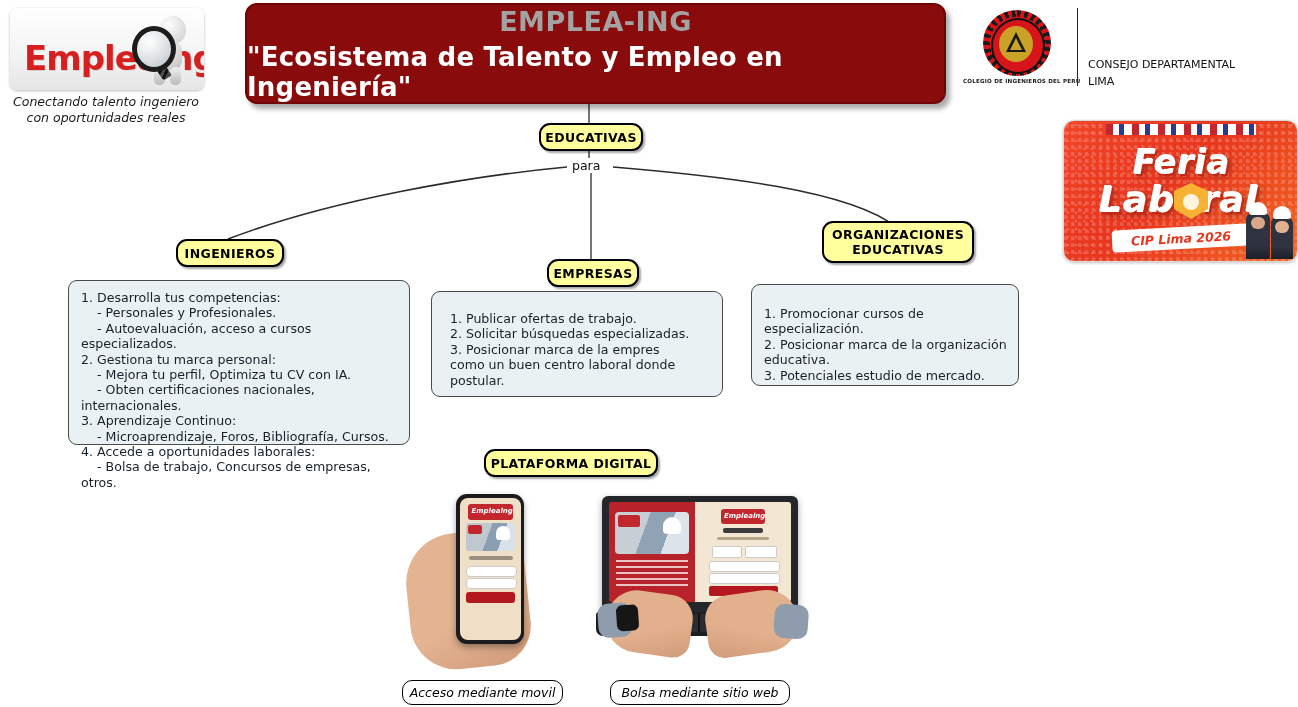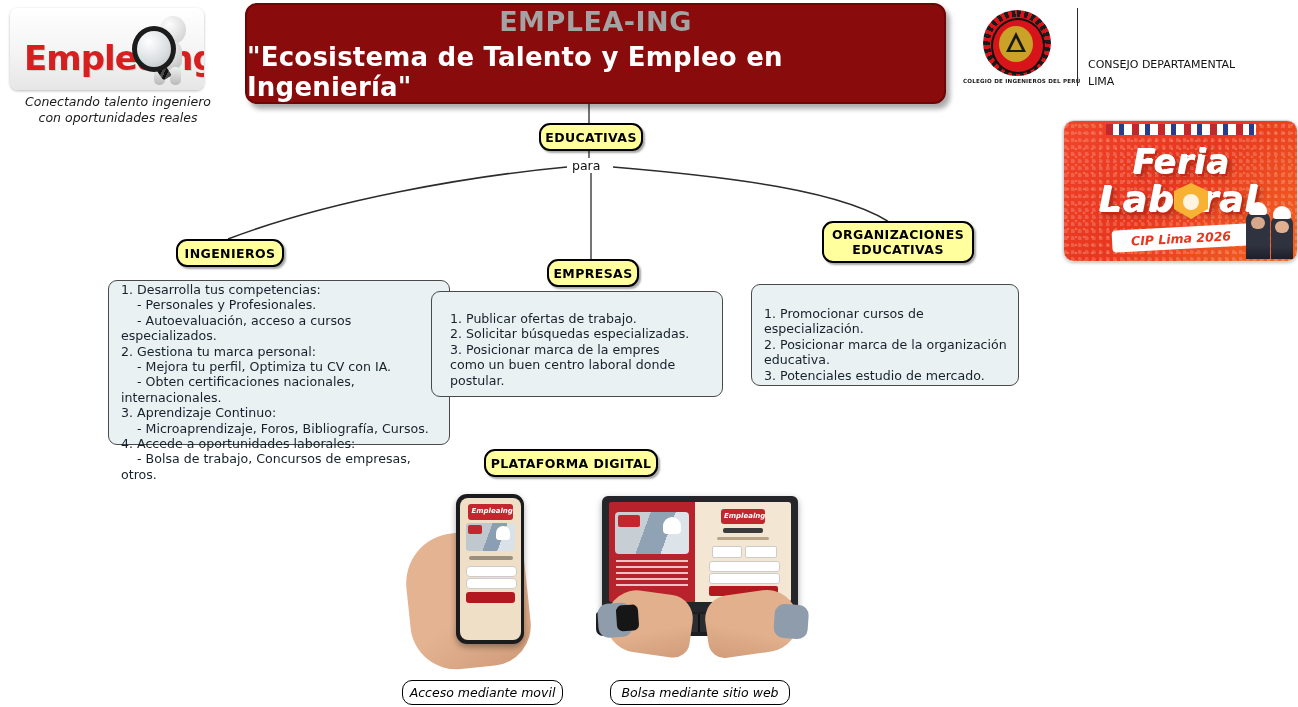--- a/index.html
+++ b/index.html
@@ -40,21 +40,21 @@
   #mascot .lens{position:absolute;left:6px;top:14px;width:34px;height:36px;
      border:5px solid #1c1c1c;border-radius:50%;
      background:radial-gradient(circle at 35% 30%,#ffffff,#d9dde0 60%,#b6bcc0);}
   #mascot .handle{position:absolute;left:30px;top:44px;width:10px;height:24px;
      background:repeating-linear-gradient(150deg,#111 0 3px,#4a4a4a 3px 6px);
      border-radius:3px;transform:rotate(-34deg);}
   #hat{position:absolute;left:144px;top:30px;width:22px;height:16px;
      background:radial-gradient(circle at 40% 25%,#fff,#ddd);
      border-radius:11px 11px 3px 3px;}
   #tagline{
-    left:16px;top:94px;width:204px;text-align:center;
+    left:4px;top:94px;width:204px;text-align:center;
     font-style:italic;font-size:12.5px;line-height:16px;color:#1b1b1b;
     font-family:"DejaVu Sans","Liberation Sans",sans-serif;
   }
 
   
   #title-banner{
     left:245px;top:3px;width:697px;height:97px;
     background:#8a0b0b;
     border:2px solid #6d0707;
     border-radius:12px;
@@ -149,21 +149,21 @@
   .cbox{
     position:absolute;
     background:#eaf1f3;
     border:1.5px solid #4a4a4a;
     border-radius:9px;
     font-size:12.6px;line-height:15.4px;color:#16222b;
     font-family:"DejaVu Sans","Liberation Sans",sans-serif;
     box-sizing:border-box;
     white-space:pre-wrap;
   }
-  #box-ingenieros{left:68px;top:280px;width:342px;height:165px;padding:1px 10px 0 12px;margin-left:40px;}
+  #box-ingenieros{left:68px;top:280px;width:342px;height:165px;padding:9px 10px 0 12px;}
   #box-empresas{left:431px;top:291px;width:292px;height:106px;padding:19px 10px 0 18px;}
   #box-organizaciones{left:751px;top:284px;width:268px;height:102px;padding:21px 10px 0 12px;}
 
   
   .caption{
     position:absolute;
     border:1.5px solid #000;border-radius:10px;background:#fff;
     display:flex;align-items:center;justify-content:center;
     font-style:italic;font-size:12.5px;color:#000;
   }

